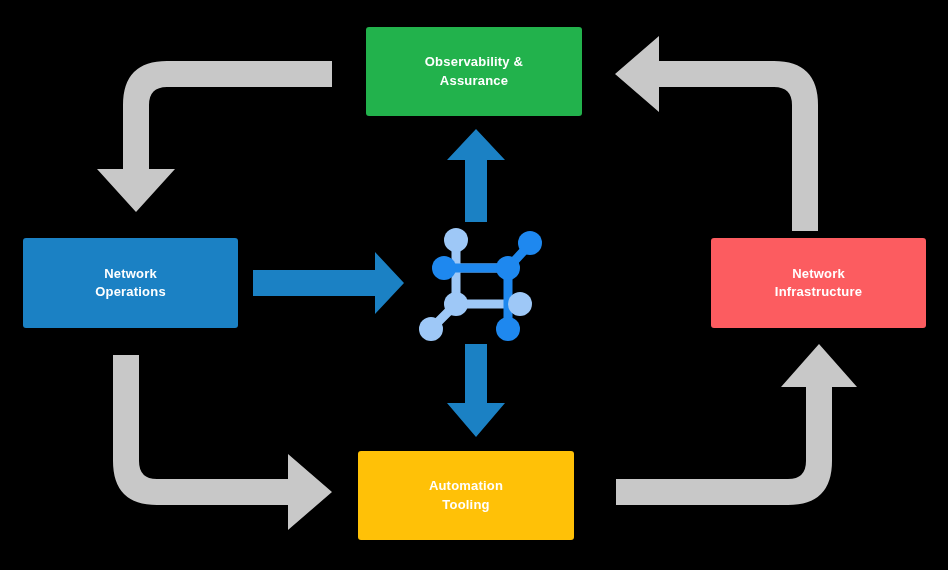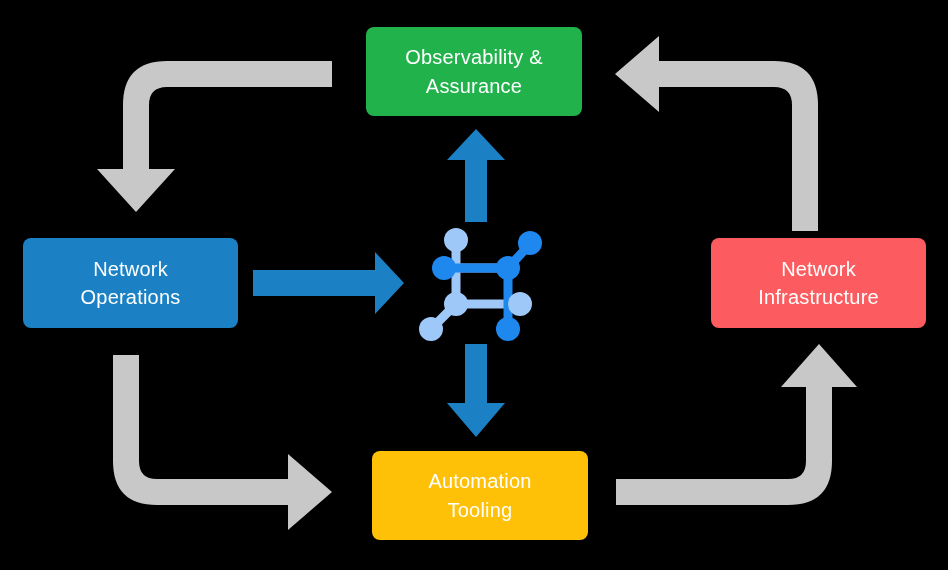--- a/index.html
+++ b/index.html
@@ -12,45 +12,45 @@
   }
   #canvas {
     position: relative;
     width: 948px;
     height: 570px;
     background: #000000;
     overflow: hidden;
   }
   .node-box {
     position: absolute;
-    border-radius: 8px;
+    border-radius: 3px;
     display: flex;
     align-items: center;
     justify-content: center;
     text-align: center;
     color: #ffffff;
-    font-size: 20px;
+    font-size: 13px;
     line-height: 1.42;
-    font-weight: 400;
+    font-weight: 700;
     letter-spacing: 0.2px;
     box-sizing: border-box;
     padding: 4px 10px;
     white-space: pre-line;
   }
   #box-observability {
     left: 366px;  top: 27px;  width: 216px; height: 89px;
   }
   #box-operations {
     left: 23px;   top: 238px; width: 215px; height: 90px;
   }
   #box-infrastructure {
     left: 711px;  top: 238px; width: 215px; height: 90px;
   }
   #box-automation {
-    left: 372px;  top: 451px; width: 216px; height: 89px;
+    left: 358px;  top: 451px; width: 216px; height: 89px;
   }
   .arrow-layer {
     position: absolute;
     left: 0; top: 0;
     width: 948px; height: 570px;
   }
   .center-icon {
     position: absolute;
     left: 418px;
     top: 218px;

